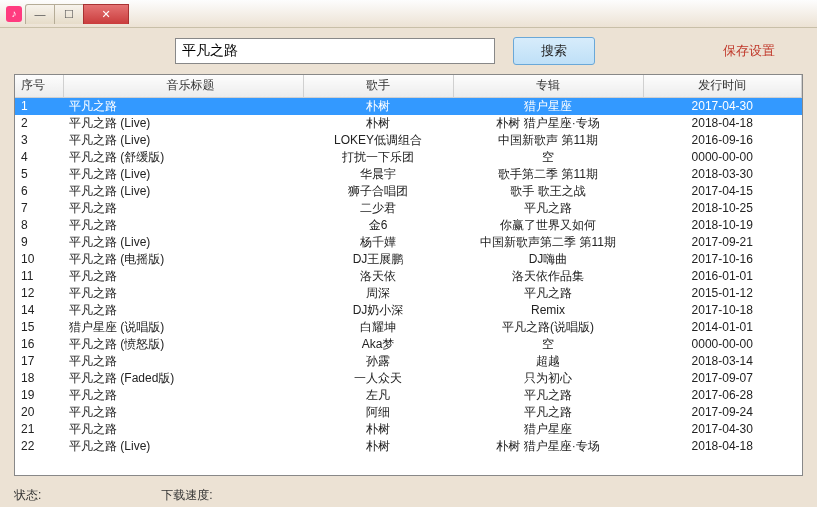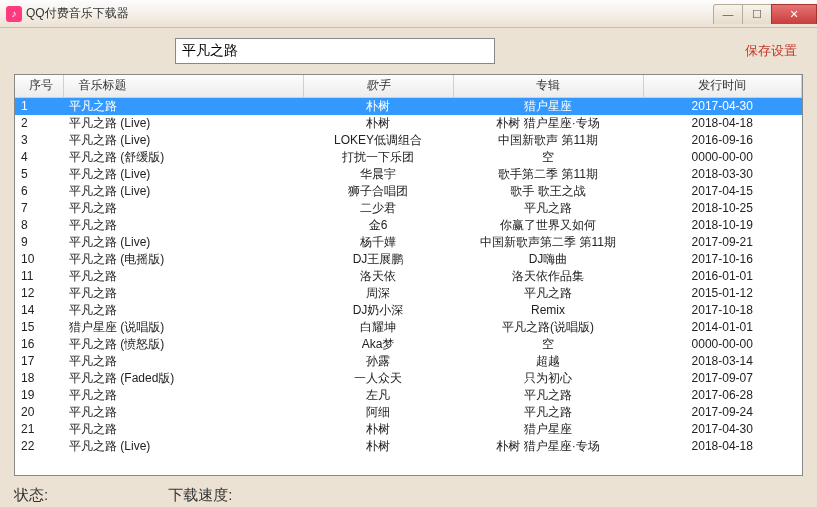--- a/index.html
+++ b/index.html
@@ -10,57 +10,57 @@
   .title-text { flex: 1; font-size: 12px; color: #333; }
   .win-controls { display: flex; height: 20px; }
   .win-btn { width: 30px; height: 20px; border: 1px solid #b5ac97; border-bottom: none; display: flex; align-items: center; justify-content: center; font-size: 11px; color: #555; background: linear-gradient(#f7f3ec, #e6dcc9); margin-left: -1px; }
   .win-btn.min { border-top-left-radius: 3px; }
   .win-btn.close { width: 46px; background: linear-gradient(#e57373, #c93c3c); color: #fff; border-color: #a83232; border-top-right-radius: 0; }
   .win-btn.max { }
   
   .searchbar { height: 46px; display: flex; align-items: center; padding: 0 20px 0 175px; gap: 18px; }
   .search-input { width: 320px; height: 26px; border: 1px solid #888; padding: 0 6px; font-size: 14px; font-family: inherit; }
   .search-btn { width: 82px; height: 28px; background: linear-gradient(#d7ecfb, #bfe0f7); border: 1px solid #6aa8d8; border-radius: 3px; font-size: 13px; color: #222; cursor: pointer; }
-  .save-link { margin-left: auto; color: #c0392b; font-size: 13px; cursor: pointer; }
+  .save-link { margin-left: auto; color: #c0392b; font-size: 13px; margin-right: 22px; cursor: pointer; }
   
   .table-wrap { margin: 0 14px; height: 402px; border: 1px solid #888; background: #fff; overflow: hidden; position: relative;}
   .table-scroll { height: 100%; overflow-y: scroll; }
   .table-scroll::-webkit-scrollbar { width: 16px; }
   .table-scroll::-webkit-scrollbar-track { background: #f0f0f0; border-left: 1px solid #ccc; }
   .table-scroll::-webkit-scrollbar-thumb { background: #cdcdcd; border: 1px solid #aaa; border-radius: 2px; }
   .table-scroll::-webkit-scrollbar-button { height: 16px; background: #e8e8e8; border: 1px solid #aaa; }
   
   table { width: 100%; border-collapse: collapse; font-size: 12px; }
   thead th { background: linear-gradient(#fdfdfd, #ececec); border-right: 1px solid #d0d0d0; border-bottom: 1px solid #d0d0d0; height: 22px; font-weight: normal; color: #333; text-align: center; position: sticky; top: 0; z-index: 2;}
-  thead th:first-child { text-align: left; padding-left: 14px; width: 48px;}
-  thead th:nth-child(2){ text-align: left; padding-left: 15px; width:240px;}
-  thead th:nth-child(3){ width:150px;font-style:italic;}
+  thead th:first-child { text-align: left; padding-left: 6px; width: 48px;}
+  thead th:nth-child(2){ text-align: center; padding-left: 15px; width:240px;}
+  thead th:nth-child(3){ width:150px;}
   thead th:nth-child(4){ width:190px;}
   tbody td { height: 17px; line-height: 17px; color: #222; white-space: nowrap; overflow: hidden; text-align: center;}
   tbody td:first-child { text-align: left; padding-left: 6px; }
   tbody td:nth-child(2) { text-align: left; padding-left: 6px; }
   tbody tr.selected td { background: #3399ff; color: #fff; }
   
-  .statusbar { position: absolute; bottom: 0; left: 0; right: 0; height: 24px; background: #ece2d4; display: flex; align-items: center; padding: 0 14px; gap: 120px; font-size: 15px; color: #333;}
+  .statusbar { position: absolute; bottom: 0; left: 0; right: 0; height: 24px; background: #ece2d4; display: flex; align-items: center; padding: 0 14px; gap: 120px; font-size: 12px; color: #333;}
 </style>
 </head>
 <body>
 
 <div class="titlebar">
   <div class="title-icon">♪</div>
-  <div class="title-text">QQ付费音乐下载器</div>
   <div class="win-controls">
     <div class="win-btn min">—</div>
     <div class="win-btn max">☐</div>
     <div class="win-btn close">✕</div>
   </div>
 </div>
 
 <div class="searchbar">
   <input class="search-input" type="text" value="平凡之路" style="">
+  <button class="search-btn">搜索</button>
   <span class="save-link">保存设置</span>
 </div>
 
 <div class="table-wrap">
   <div class="table-scroll">
     <table>
       <thead>
         <tr>
           <th>序号</th>
           <th>音乐标题</th>

